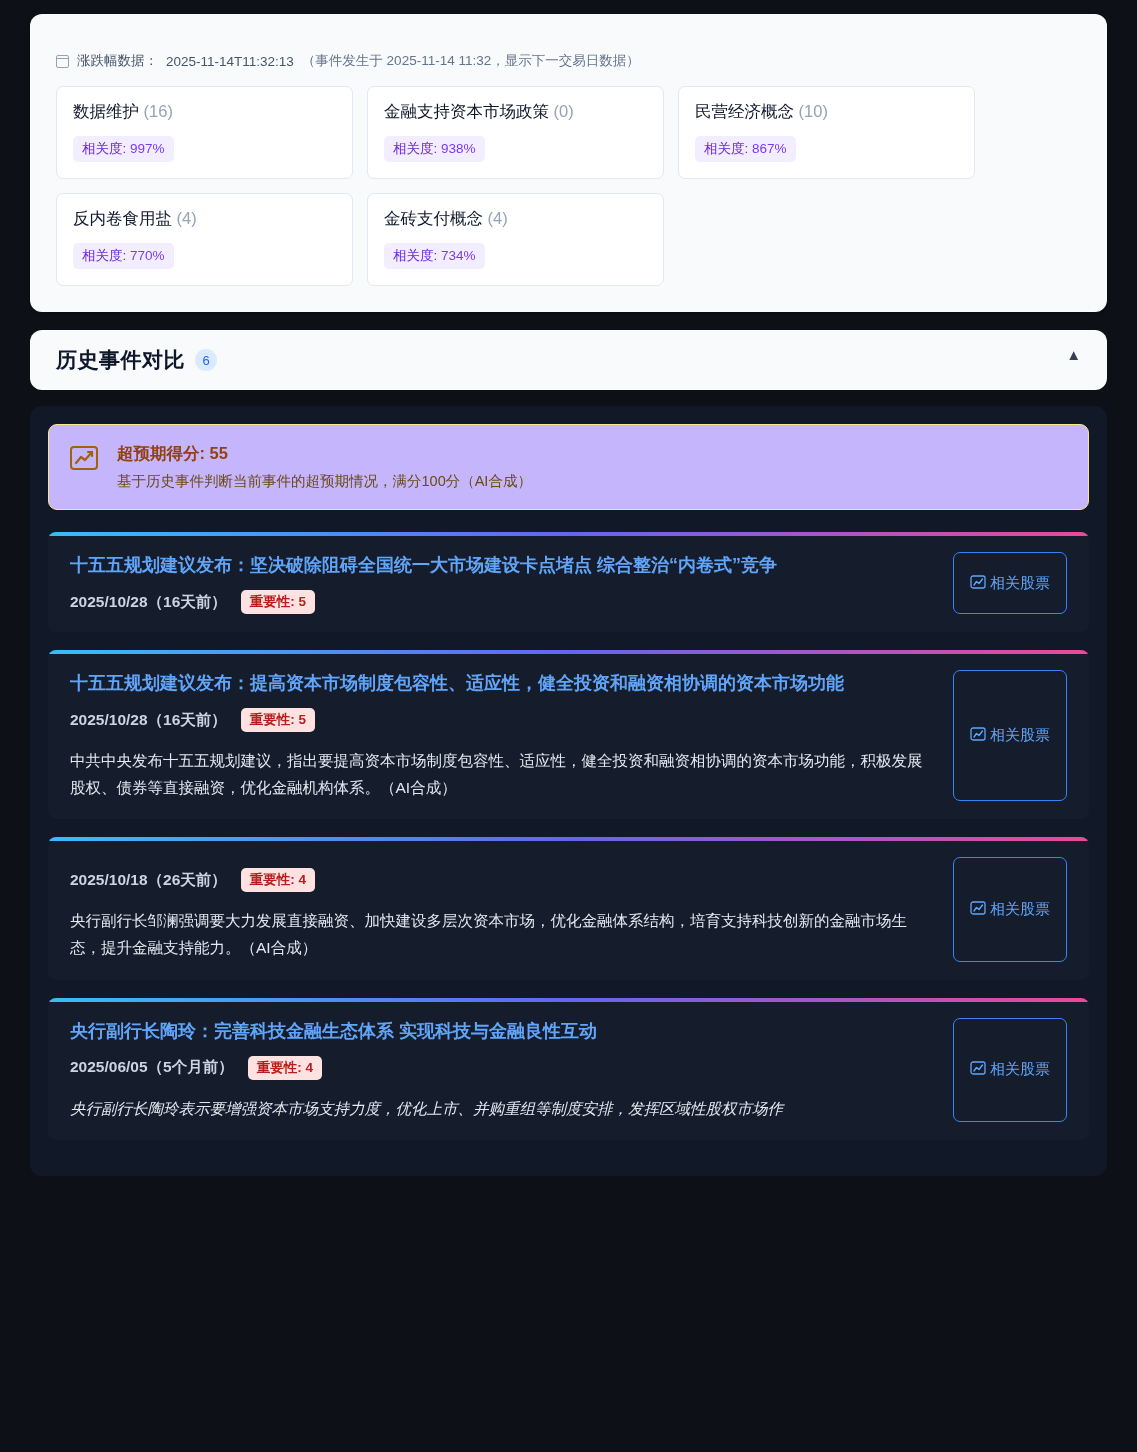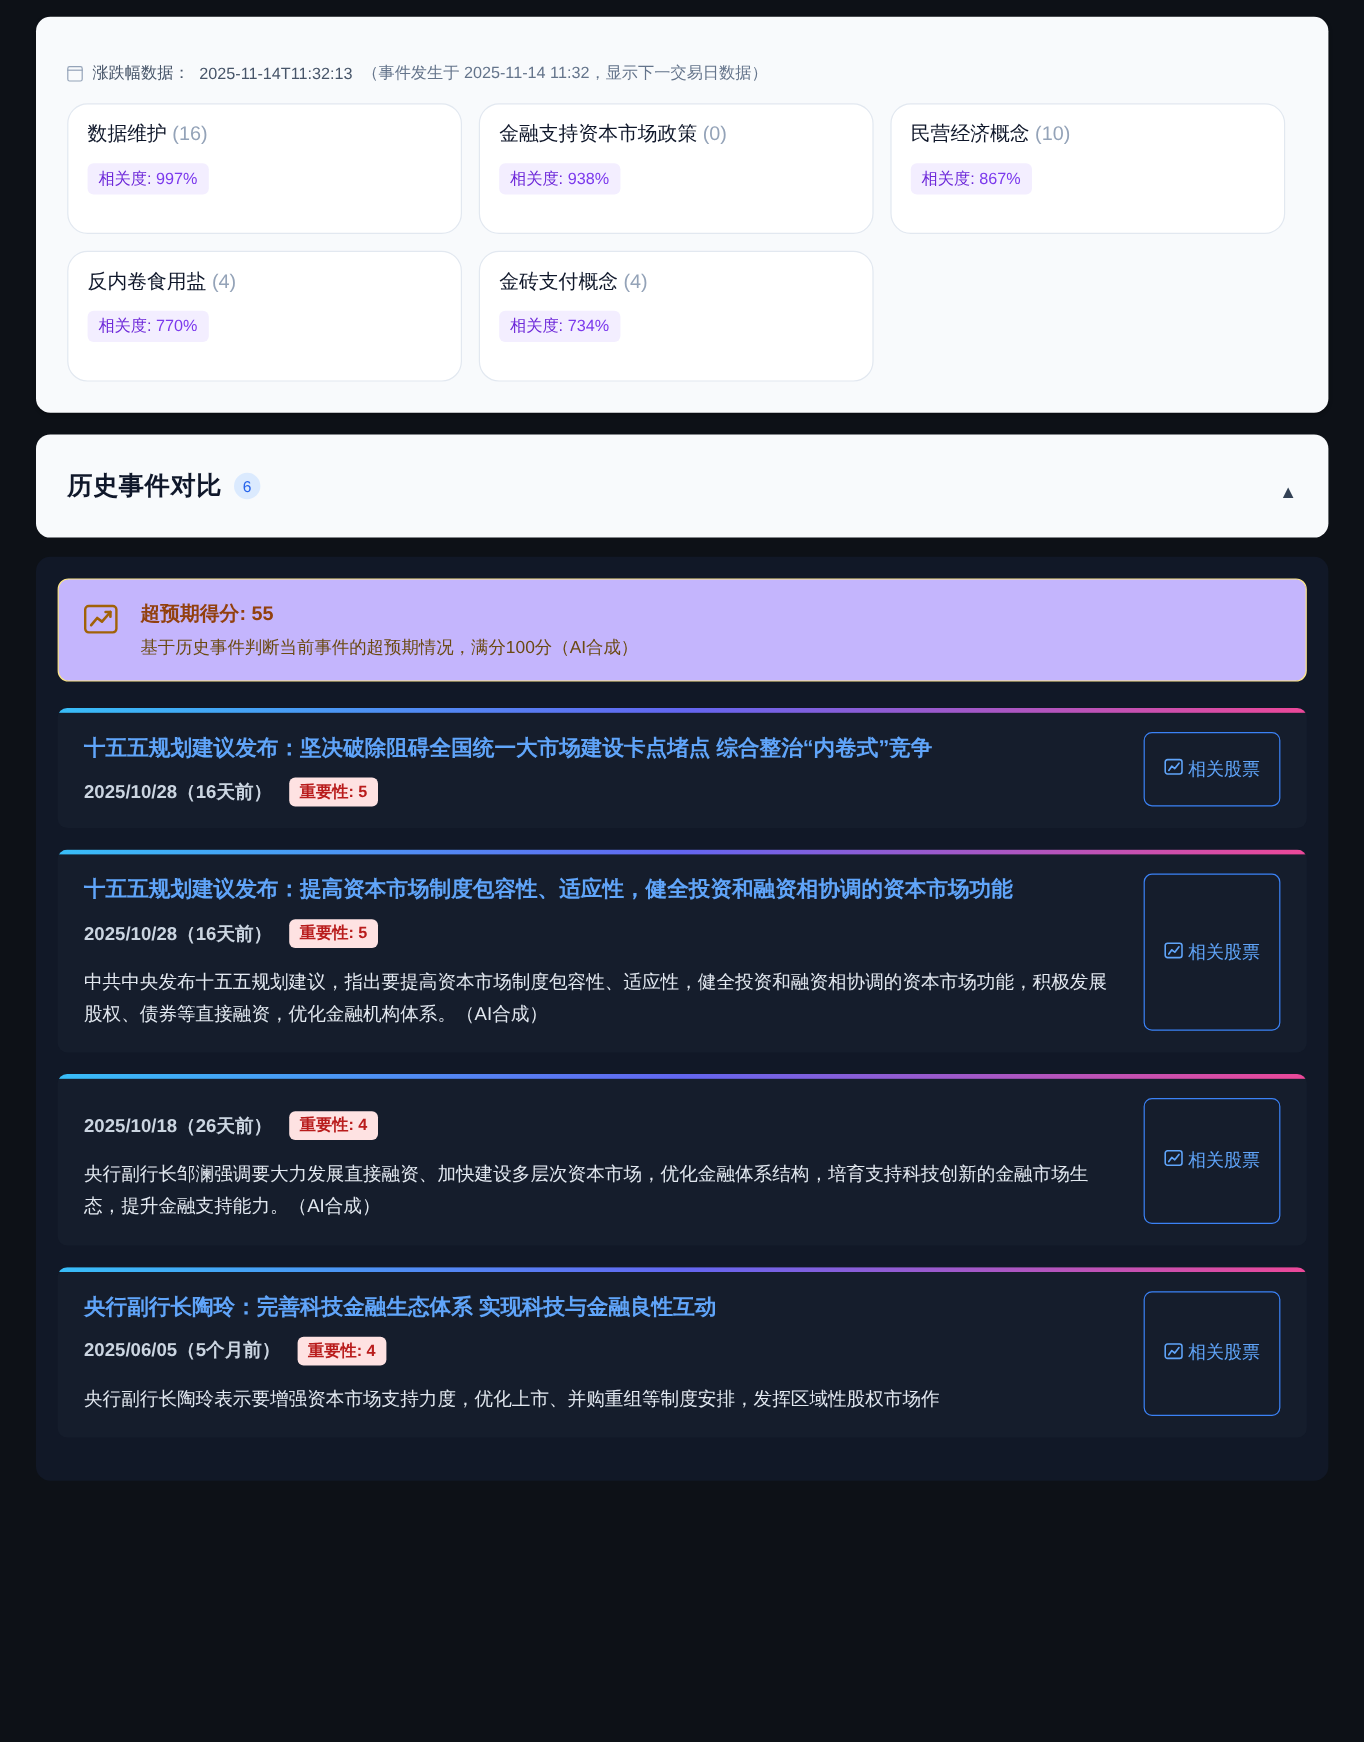--- a/index.html
+++ b/index.html
@@ -73,25 +73,25 @@
   .meta-strong { color: #475569; }
 
   
   .concept-grid {
     display: flex;
     flex-wrap: wrap;
     gap: 14px;
     margin-top: 16px;
   }
   .concept-card {
-    width: 329px;
+    width: 297px;
     background: #fff;
     border: 1px solid #e2e8f0;
-    border-radius: 17px;
-    padding: 14px 16px 32px 16px;
+    border-radius: 7px;
+    padding: 14px 16px 16px 16px;
   }
   .concept-name {
     font-size: 16.5px;
     color: #0f172a;
   }
   .concept-count { color: #94a3b8; }
   .rel-badge {
     display: inline-block;
     margin-top: 13px;
     background: #f3eeff;
@@ -99,24 +99,24 @@
     font-size: 13.5px;
     padding: 4px 9px;
     border-radius: 5px;
   }
   .rel-badge .v { color: #7c3aed; }
 
   
   .hist-head-card {
     background: #f8fafc;
     border-radius: 12px;
-    padding: 29px 26px;
+    padding: 16px 26px;
     margin-bottom: 16px;
     display: flex;
-    align-items: flex-end;
+    align-items: flex-start;
     justify-content: space-between;
   }
   .count-pill {
     display: inline-flex;
     align-items: center; justify-content: center;
     min-width: 22px; height: 22px;
     border-radius: 11px;
     background: #dbeafe;
     color: #2563eb;
     font-size: 13px;
@@ -222,21 +222,21 @@
     border: 1px solid #3b82f6;
     color: #60a5fa;
     background: transparent;
     border-radius: 7px;
     padding: 10px 16px;
     font-size: 15px;
     font-family: "Liberation Sans", sans-serif;
     cursor: pointer;
     white-space: nowrap;
   }
-  .ev-last .ev-desc { margin-bottom: 0; }
+  .ev-last .ev-desc { margin-bottom: 0; font-style: italic; }
 </style>
 </head>
 <body>
 
 <div class="card">
 
   <div class="meta-line">
     <span class="cal-icon"></span>
     <span class="meta-strong">涨跌幅数据：</span>
     <span class="meta-strong">2025-11-14T11:32:13</span>

